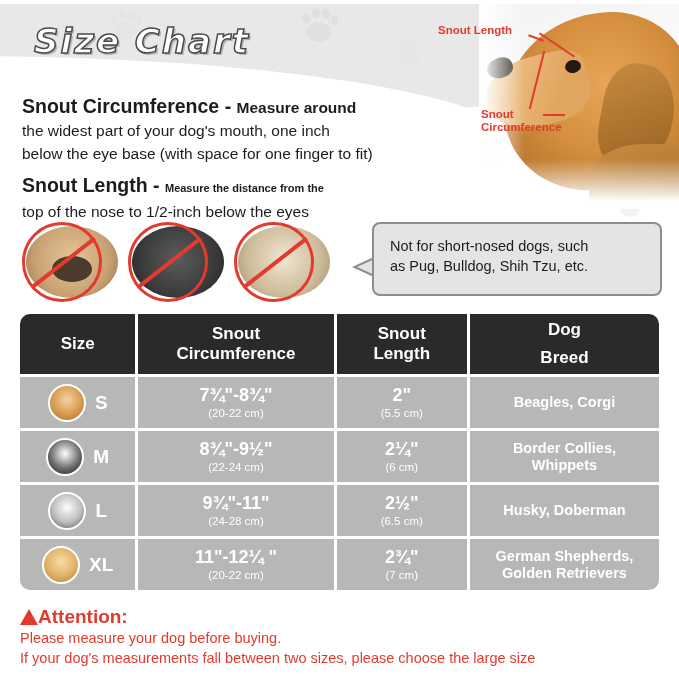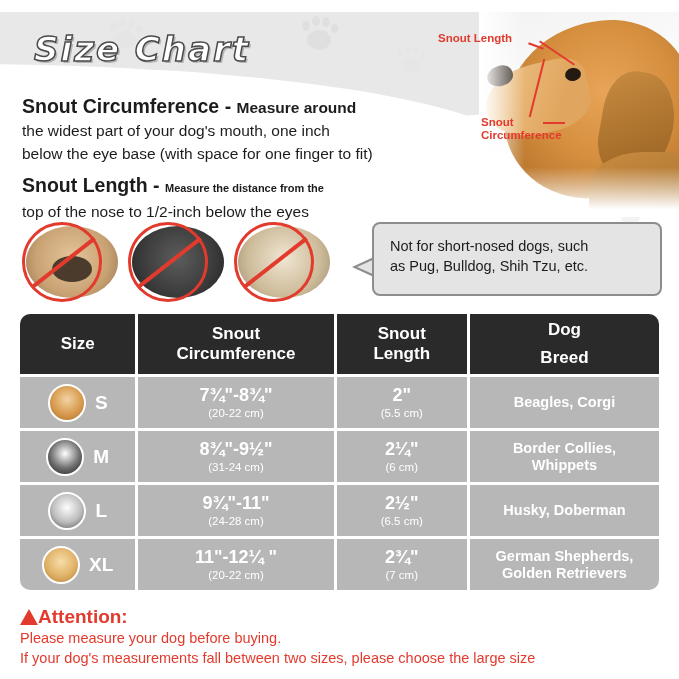--- a/index.html
+++ b/index.html
@@ -6,21 +6,21 @@
   html, body {
     width: 679px; height: 679px;
     font-family: "Liberation Sans", sans-serif;
     background: #ffffff;
     overflow: hidden;
   }
   .page { position: relative; width: 679px; height: 679px; background: #fff; }
 
   
   .banner {
-    position: absolute; left: 0; top: 12px; width: 679px; height: 215px;
+    position: absolute; left: 0; top: 4px; width: 679px; height: 215px;
     background: #ffffff; overflow: hidden;
   }
   .banner-grey {
     position: absolute; left: 0; top: 0; width: 679px; height: 95px;
     background: #e8e8e8;
     border-bottom-left-radius: 0;
   }
   .grey-wave {
     position: absolute; left: 0; top: 60px; width: 679px; height: 60px;
     background: #e8e8e8;
@@ -341,21 +341,21 @@
         </div>
       </div>
 
       <div class="trow">
         <div class="tcell c1 sizecell">
           <div class="avatar" style="background:radial-gradient(circle at 50% 40%, #ffffff 0%, #6e6e6e 55%, #1d1d1d 100%);"></div>
           <span class="sizelabel">M</span>
         </div>
         <div class="tcell c2">
           <span class="big">8¾"-9½"</span>
-          <span class="small">(31-24 cm)</span>
+          <span class="small">(22-24 cm)</span>
         </div>
         <div class="tcell c3">
           <span class="big">2¼"</span>
           <span class="small">(6 cm)</span>
         </div>
         <div class="tcell c4">
           <span class="breed">Border Collies,</span>
           <span class="breed">Whippets</span>
         </div>
       </div>

